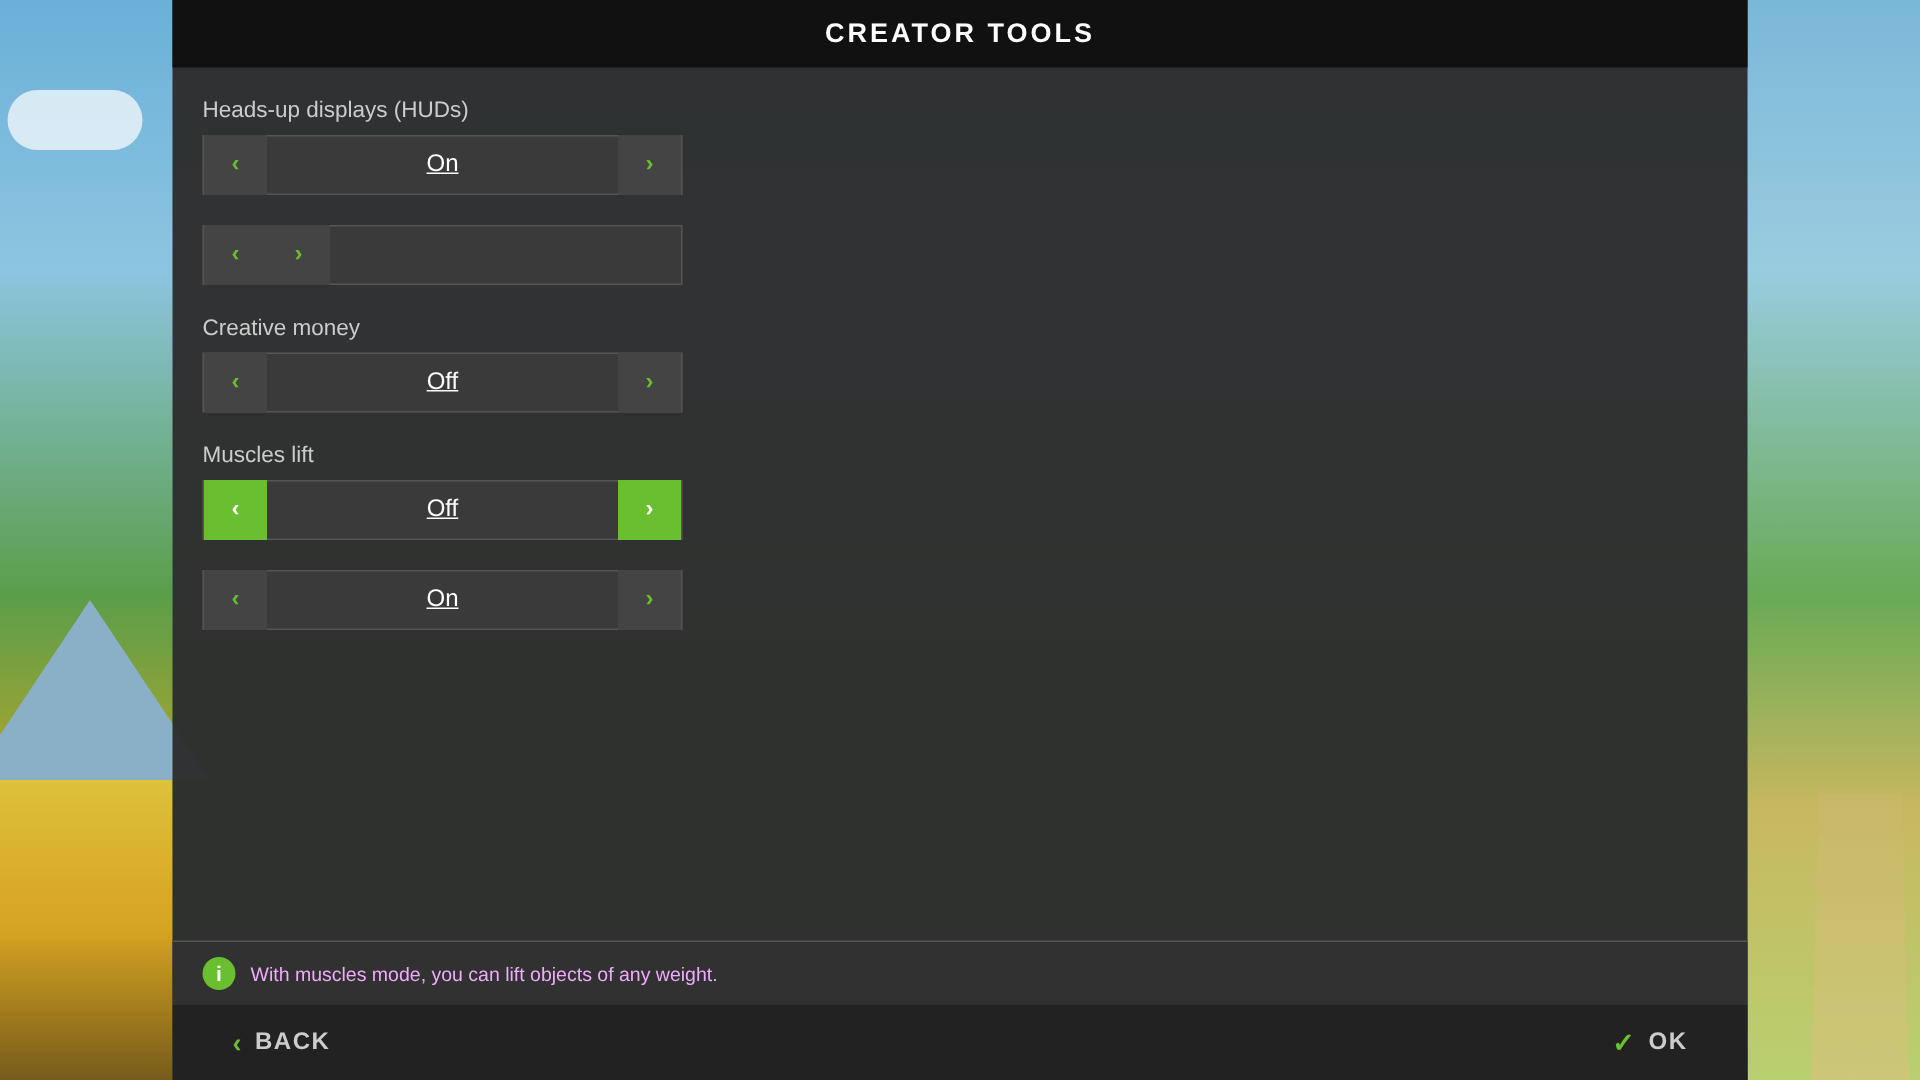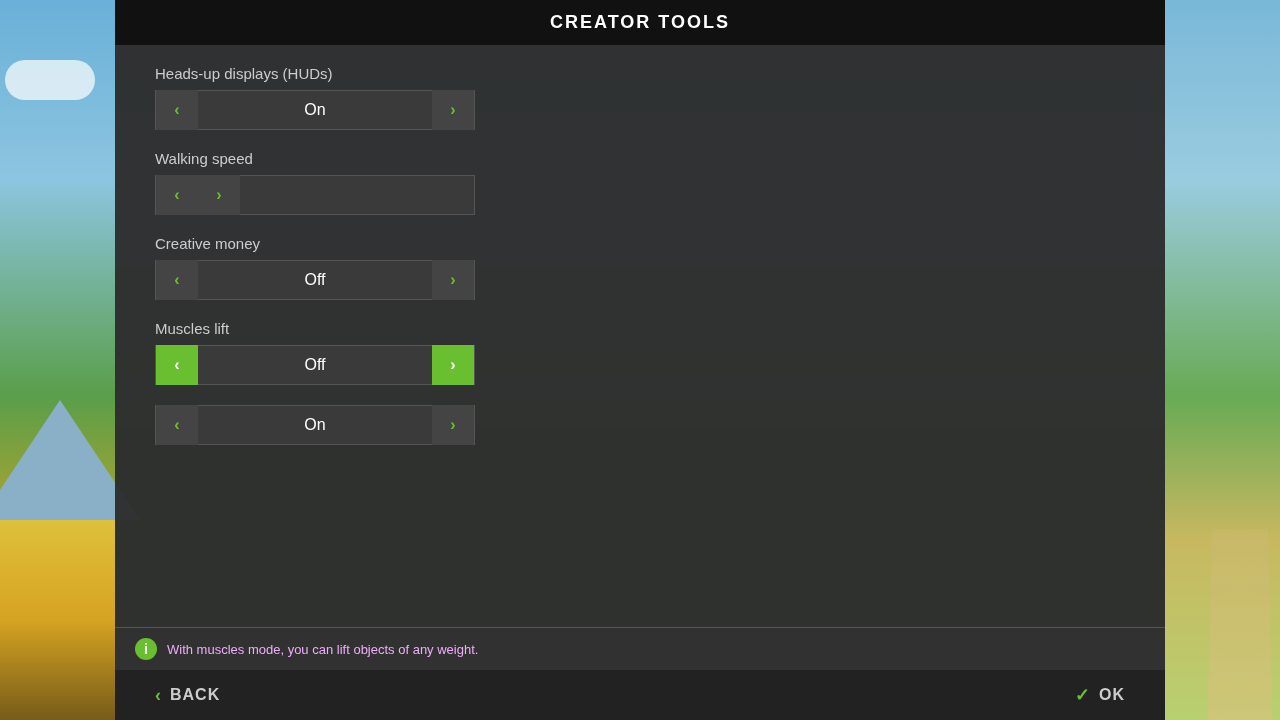--- a/index.html
+++ b/index.html
@@ -66,21 +66,21 @@
       color: #fff;
       font-size: 18px;
       font-weight: bold;
       letter-spacing: 2px;
       text-transform: uppercase;
     }
 
     
     .content {
       flex: 1;
-      padding: 20px 40px;
+      padding: 20px 20px;
       overflow: hidden;
     }
 
     
     .setting-item {
       margin-bottom: 20px;
     }
 
     .setting-label {
       color: #ccc;
@@ -122,20 +122,21 @@
       background: #6abf30;
       color: #fff;
     }
 
     .setting-value {
       flex: 1;
       text-align: center;
       color: #fff;
       font-size: 16px;
       background: transparent;
+      text-decoration: underline;
     }
 
     
     .info-bar {
       background: rgba(50, 50, 50, 0.95);
       border-top: 1px solid #555;
       padding: 10px 20px;
       display: flex;
       align-items: center;
       gap: 10px;
@@ -256,21 +257,20 @@
     <div class="setting-item">
       <span class="setting-label">Heads-up displays (HUDs)</span>
       <div class="setting-control">
         <button class="arrow-btn">‹</button>
         <span class="setting-value">On</span>
         <button class="arrow-btn">›</button>
       </div>
     </div>
 
     <div class="setting-item">
-      <span class="setting-label">Walking speed</span>
       <div class="setting-control">
         <button class="arrow-btn">‹</button>
         <button class="arrow-btn">›</button>
       </div>
     </div>
 
     <div class="setting-item">
       <span class="setting-label">Creative money</span>
       <div class="setting-control">
         <button class="arrow-btn">‹</button>

